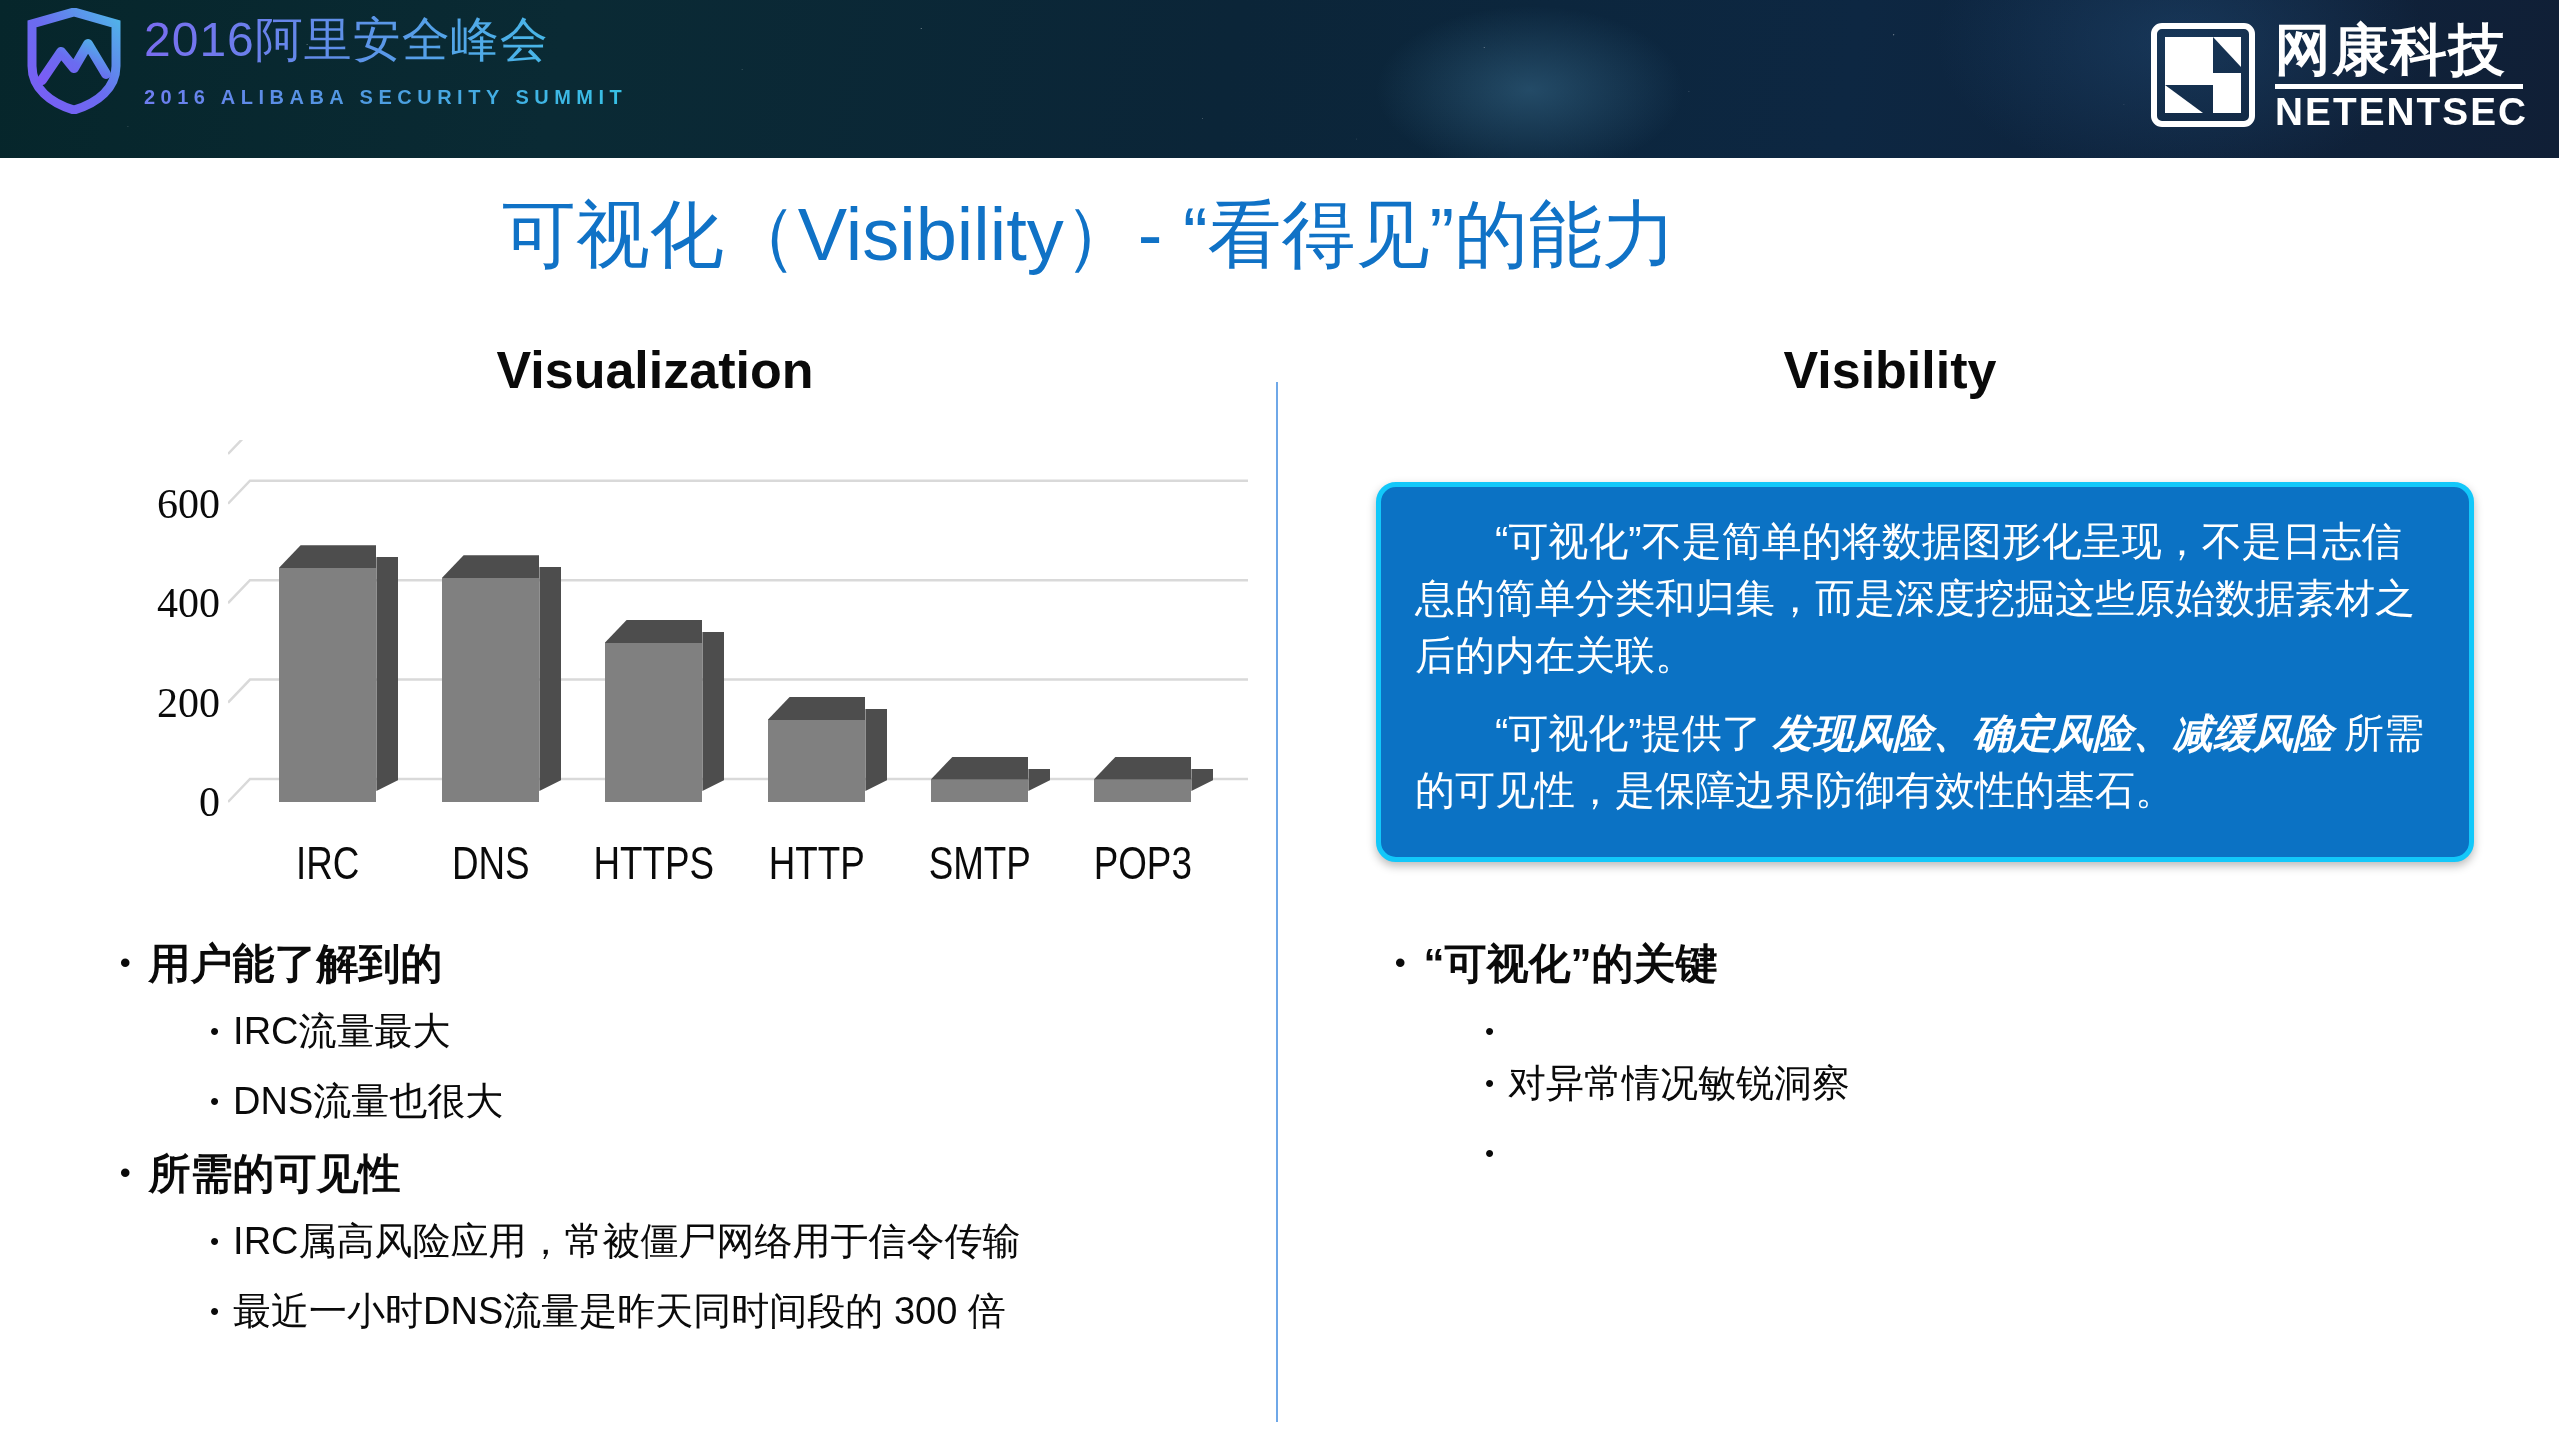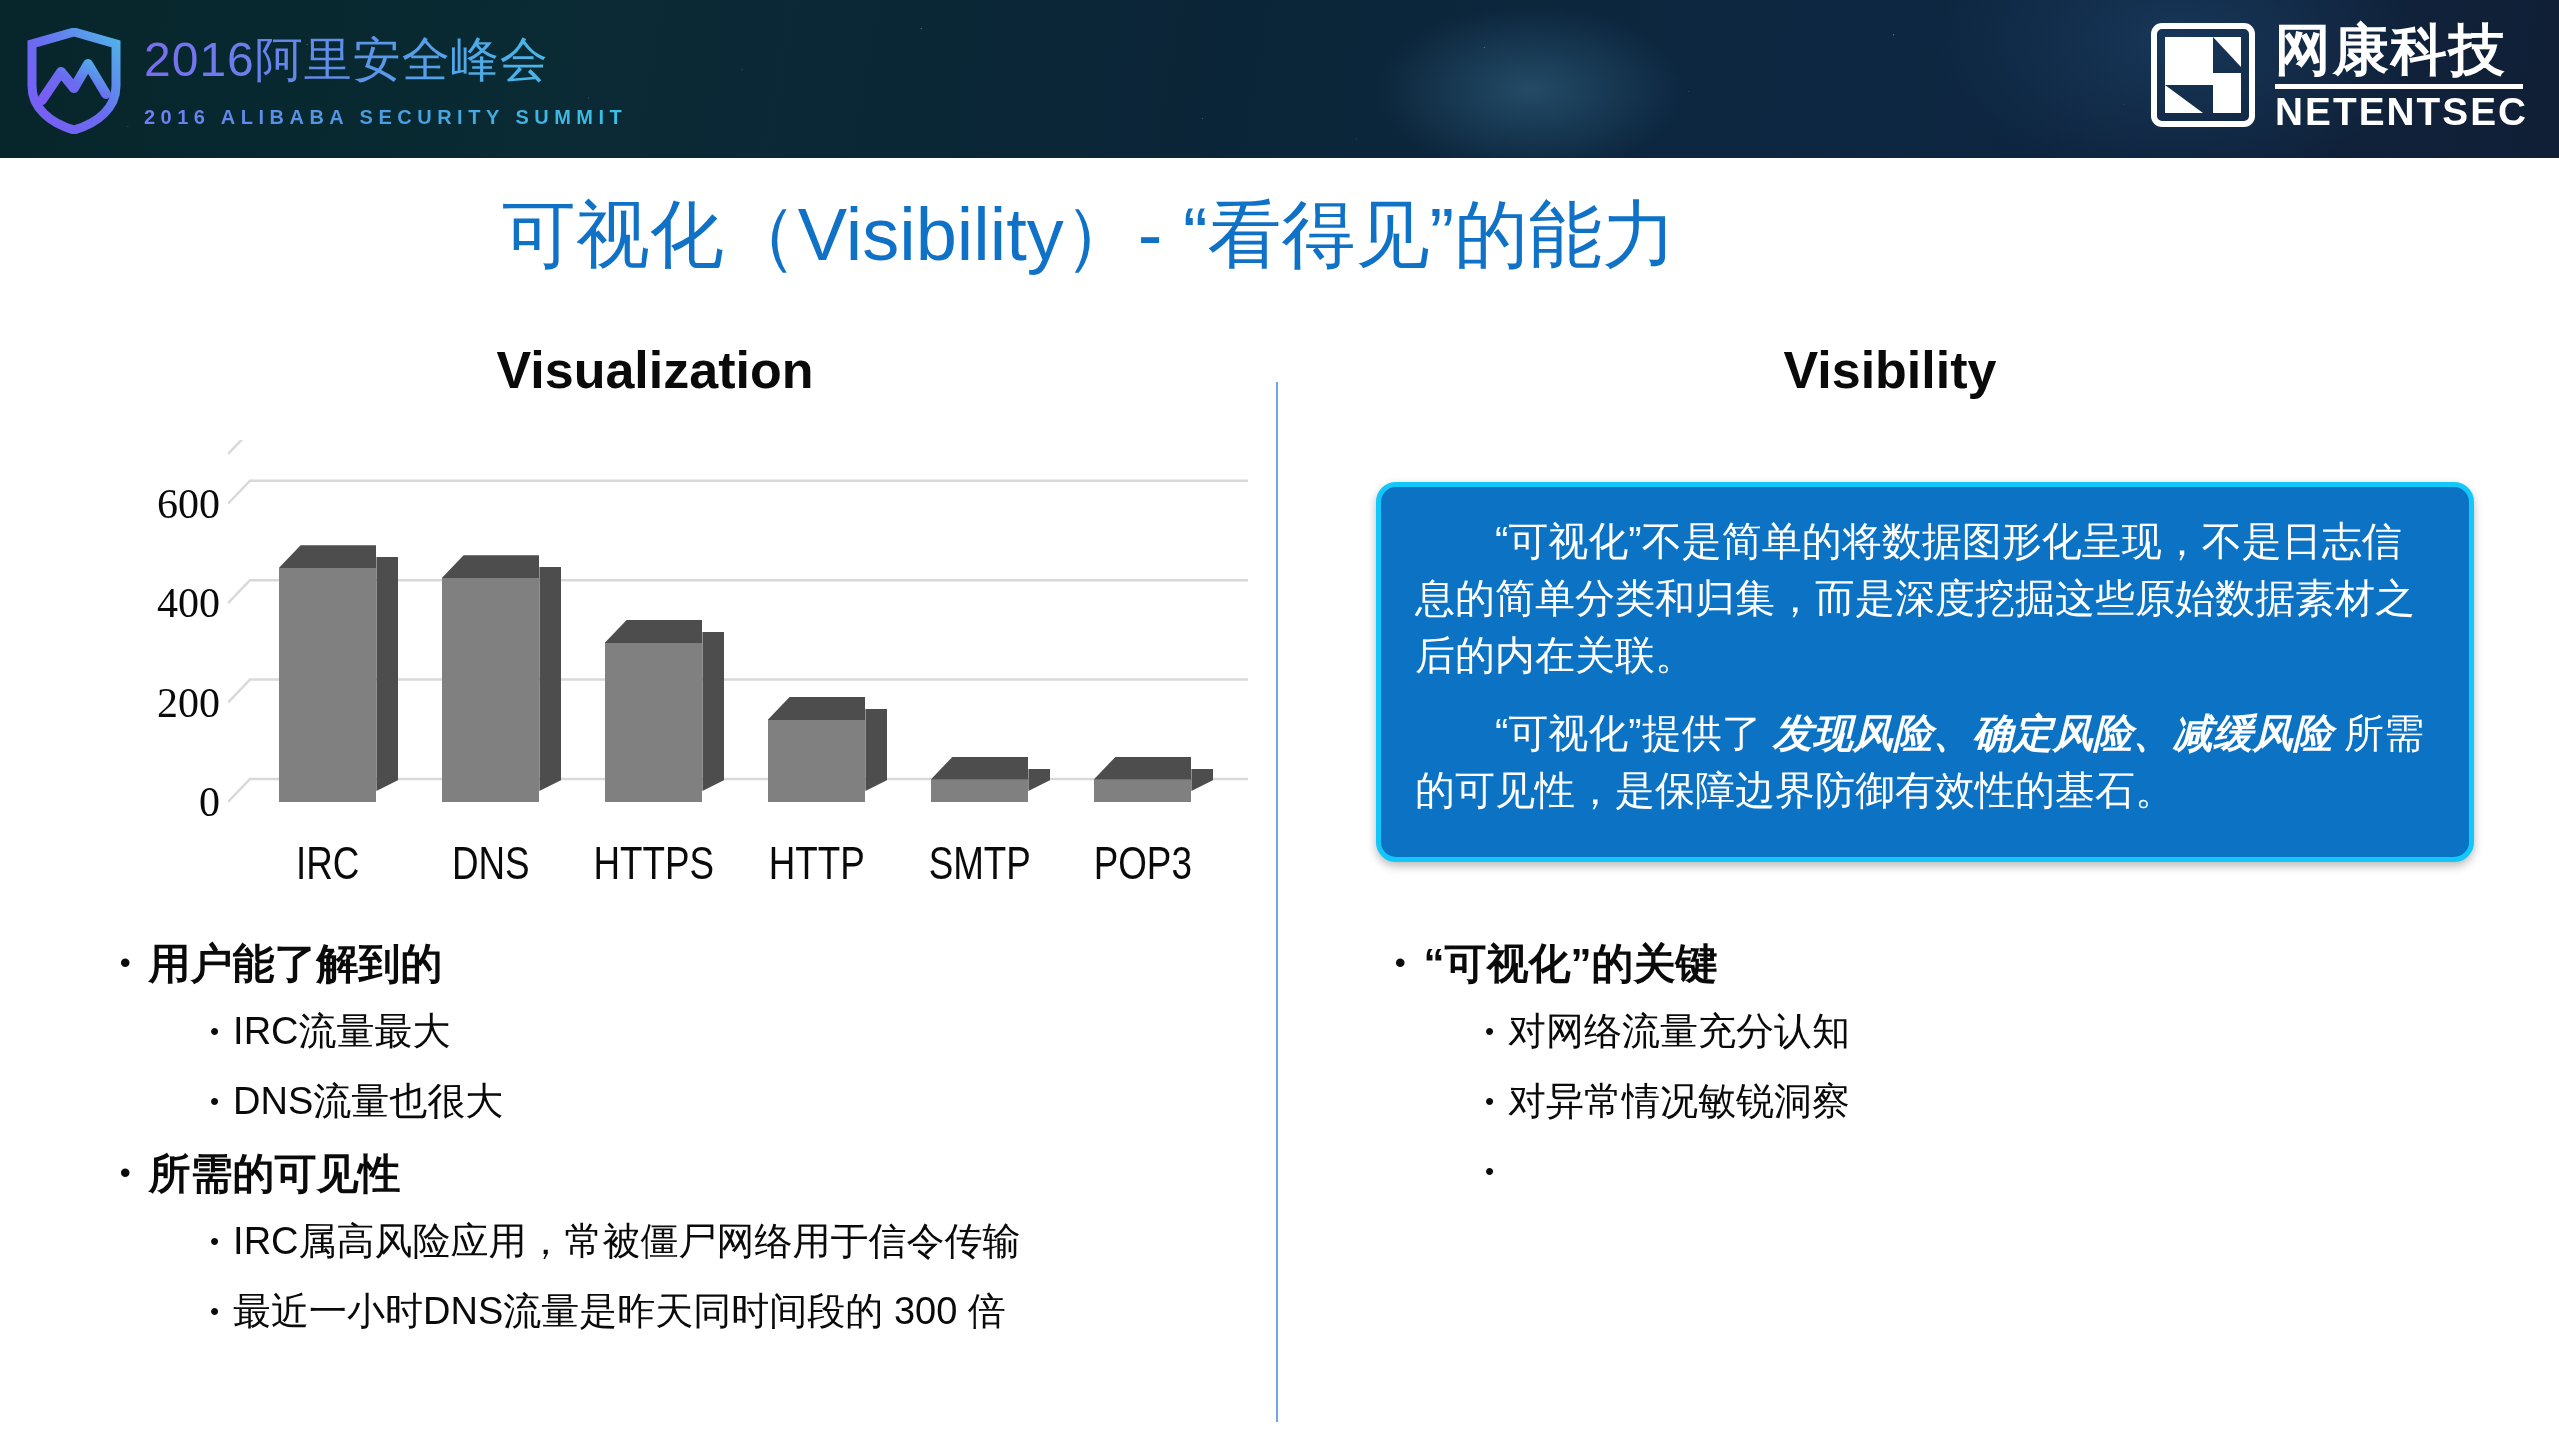--- a/index.html
+++ b/index.html
@@ -31,21 +31,21 @@
       radial-gradient(1.7px 1.7px at 74% 22%, rgba(255,255,255,.48), transparent 60%),
       radial-gradient(1.1px 1.1px at 83% 66%, rgba(255,255,255,.33), transparent 60%),
       radial-gradient(1.4px 1.4px at 92% 40%, rgba(255,255,255,.38), transparent 60%),
       radial-gradient(1.2px 1.2px at 5% 80%, rgba(255,255,255,.30), transparent 60%),
       radial-gradient(1.3px 1.3px at 29% 44%, rgba(255,255,255,.28), transparent 60%),
       radial-gradient(1.2px 1.2px at 53% 88%, rgba(255,255,255,.26), transparent 60%);
     pointer-events:none;
   }
 
   
-  .summit-logo{position:absolute;left:26px;top:28px;display:flex;align-items:center;gap:22px;z-index:3;}
+  .summit-logo{position:absolute;left:26px;top:8px;display:flex;align-items:center;gap:22px;z-index:3;}
   .shield{width:96px;height:106px;display:block;}
   .summit-text{display:flex;flex-direction:column;line-height:1;}
   .summit-cn{
     font-size:48px;letter-spacing:1px;font-weight:400;
     background:linear-gradient(95deg,#7a6cf0 0%,#5f8fe8 40%,#3fc7e8 100%);
     -webkit-background-clip:text;background-clip:text;color:transparent;
     white-space:nowrap;
   }
   .summit-en{
     margin-top:23px;font-size:20px;letter-spacing:5.5px;font-weight:700;
@@ -284,21 +284,20 @@
   <p class="co-p"><span>“可视化”提供了 </span><span class="co-em">发现风险、确定风险、减缓风险</span><span> 所需的可见性，是保障边界防御有效性的基石。</span></p>
 </div>
 
 <div class="bullets" id="right-bullets">
     <div class="b1" style="margin-bottom: 22px;">
       <span class="dot">•</span>
       <span class="btxt">“可视化”的关键</span>
     </div>
     <div class="b2" style="margin-bottom: 26px;">
       <span class="dot">•</span>
-      <span class="btxt">对网络流量充分认知</span>
     </div>
     <div class="b2" style="margin-bottom: 26px;">
       <span class="dot">•</span>
       <span class="btxt">对异常情况敏锐洞察</span>
     </div>
     <div class="b2" style="margin-bottom: 26px;">
       <span class="dot">•</span>
     </div>
   </div>
 

